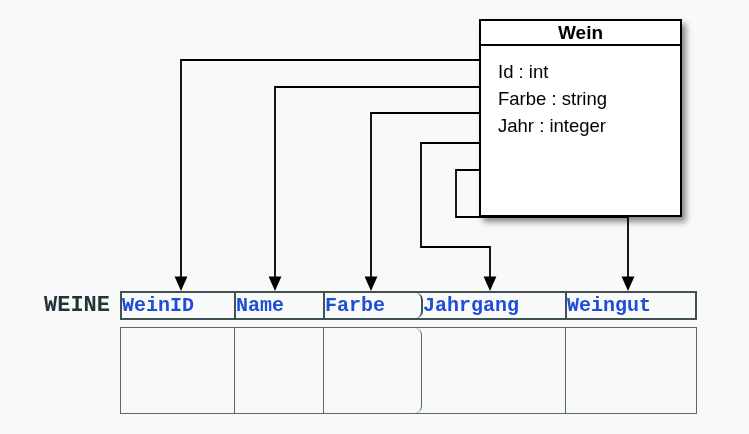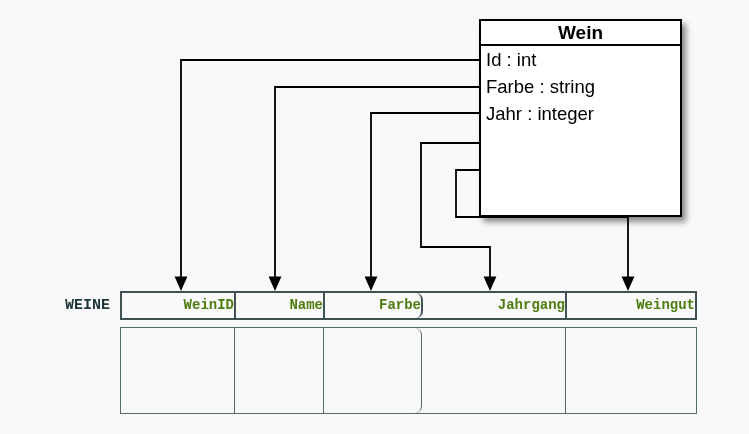--- a/index.html
+++ b/index.html
@@ -26,56 +26,56 @@
   }
   .class-title {
     height:23px;
     border-bottom:2px solid #000000;
     text-align:center;
     font-weight:bold;
     font-size:19px;
     line-height:23px;
     color:#000000;
   }
-  .class-attrs { margin:0; padding:0; }
+  .class-attrs { margin:0; padding:12px; }
   .class-attr {
     height:27px; line-height:27px;
     font-size:18.5px;
     padding-left:5px;
     color:#000000;
     white-space:nowrap;
   }
 
   
   .tbl-label {
     position:absolute; left:34px; top:291px;
     width:76px; height:29px;
     line-height:29px;
     text-align:right;
     font-family:"Liberation Mono","DejaVu Sans Mono",monospace;
-    font-weight:bold; font-size:15px;
+    font-weight:bold; font-size:22px;
     color:#1f3638;
     z-index:2;
   }
   .tbl-header {
     position:absolute; left:120px; top:291px;
     width:577px; height:29px;
     box-sizing:border-box;
     border:2px solid #3f5354;
     background:#f9f9f9;
     display:flex;
     z-index:2;
   }
   .tbl-header .cell {
     box-sizing:border-box;
     border-right:2px solid #3f5354;
     font-family:"Liberation Mono","DejaVu Sans Mono",monospace;
-    font-weight:bold; font-size:14px;
-    color:#4d7c0f;
-    text-align:right;
+    font-weight:bold; font-size:20px;
+    color:#1d4ed8;
+    text-align:left;
     line-height:25px;
     overflow:hidden;
   }
   .tbl-header .cell:last-child { border-right:none; flex:1; }
 
   .tbl-body {
     position:absolute; left:120px; top:327px;
     width:577px; height:87px;
     box-sizing:border-box;
     border:1.5px solid #53696a;

